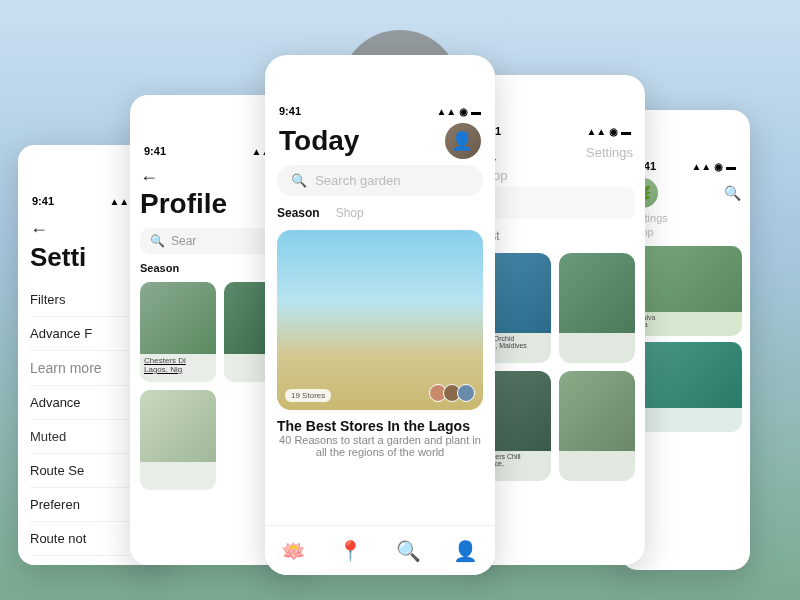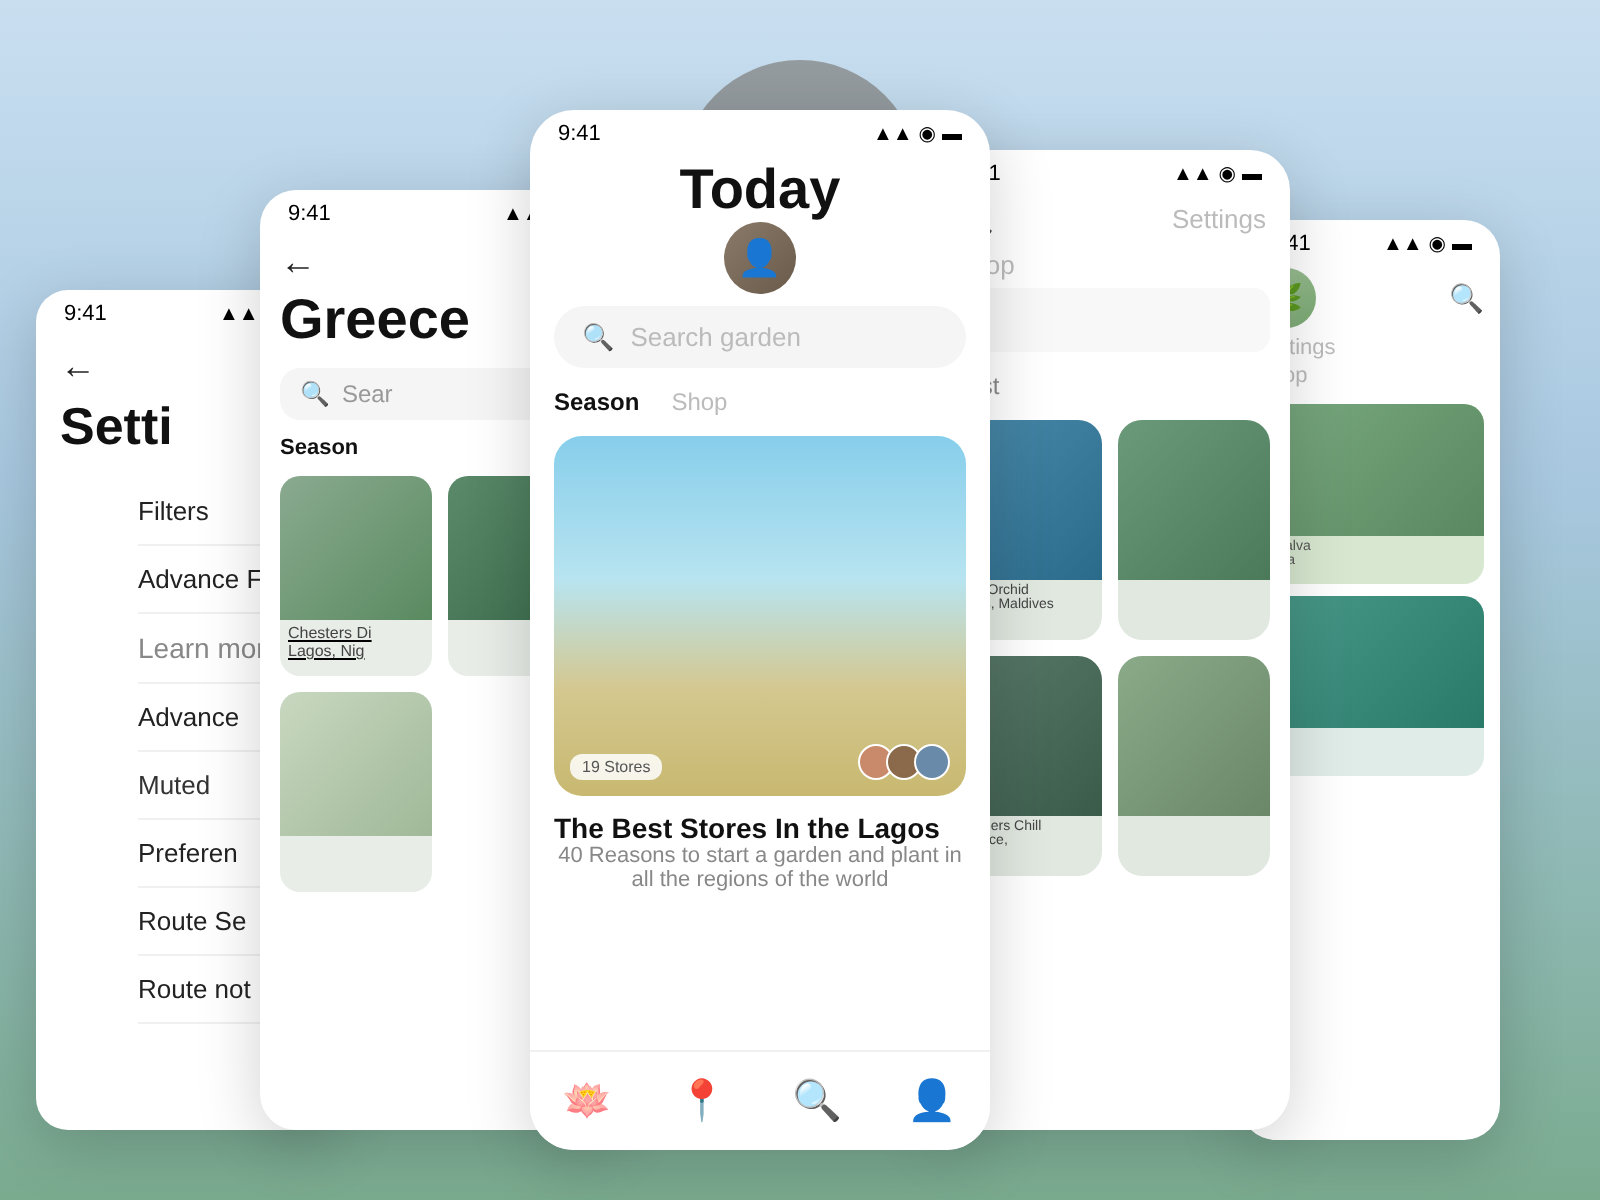--- a/index.html
+++ b/index.html
@@ -42,42 +42,43 @@
       overflow: hidden;
     }
 
     
     .status-bar {
       display: flex;
       justify-content: space-between;
       align-items: center;
       padding: 6px 14px 2px;
       font-size: 11px;
-      font-weight: 400;
+      font-weight: 700;
+      margin-top: 44px;
     }
     .status-icons {
       display: flex;
       gap: 3px;
       align-items: center;
       font-size: 10px;
     }
 
     
     .phone-1 {
       width: 150px;
       height: 420px;
       left: 18px;
       top: 145px;
       z-index: 2;
       border-radius: 16px;
     }
     .phone-1 .content { padding: 8px 12px; }
     .phone-1 .back-arrow { font-size: 18px; color: #222; margin-bottom: 4px; cursor: pointer; }
     .phone-1 .page-title { font-size: 26px; font-weight: 800; color: #111; margin-bottom: 10px; }
-    .settings-list { list-style: none; margin-left: 39px; }
+    .settings-list { list-style: none; }
     .settings-list li {
       padding: 9px 0;
       font-size: 13px;
       color: #222;
       border-bottom: 1px solid #f0f0f0;
     }
     .settings-list li.muted { color: #333; font-weight: 500; }
     .yellow-bar {
       position: absolute;
       right: 0;
@@ -148,21 +149,20 @@
       left: 265px;
       top: 55px;
       z-index: 5;
       border-radius: 22px;
     }
     .phone-3 .header {
       display: flex;
       justify-content: space-between;
       align-items: center;
       padding: 4px 14px 6px;
-      flex-direction: column;
     }
     .phone-3 .header .title { font-size: 28px; font-weight: 800; color: #111; }
     .phone-3 .header .avatar {
       width: 36px;
       height: 36px;
       border-radius: 50%;
       background: linear-gradient(135deg, #8a7a6a, #6a5a4a);
       overflow: hidden;
       display: flex;
       align-items: center;
@@ -346,40 +346,40 @@
   </div>
   <div class="content">
     <div class="back-arrow">←</div>
     <div class="page-title">Setti</div>
     <ul class="settings-list">
       <li>Filters</li>
       <li>Advance F</li>
       <li style="color:#888; font-size:14px;">Learn more</li>
       <li>Advance</li>
       <li class="muted">Muted</li>
+      <li>Route Se</li>
       <li>Preferen</li>
-      <li>Route Se</li>
       <li>Route not</li>
     </ul>
   </div>
   <div class="yellow-bar"></div>
 </div>
 
 <div class="phone phone-2">
   <div class="status-bar">
     <span>9:41</span>
     <div class="status-icons">
       <span>▲▲</span>
       <span>◉</span>
       <span>▬</span>
     </div>
   </div>
   <div class="content">
     <div class="back-arrow">←</div>
-    <div class="page-title">Greece</div>
+    <div class="page-title">Profile</div>
     <div class="search-bar-small">
       <span>🔍</span>
       <span>Sear</span>
     </div>
     <div class="season-row">
       <span class="active">Season</span>
     </div>
     <div class="grid-2col">
       <div class="plant-card">
         <div class="card-bg" style="background: linear-gradient(135deg,#8aaa90,#5a8a60);"></div>

